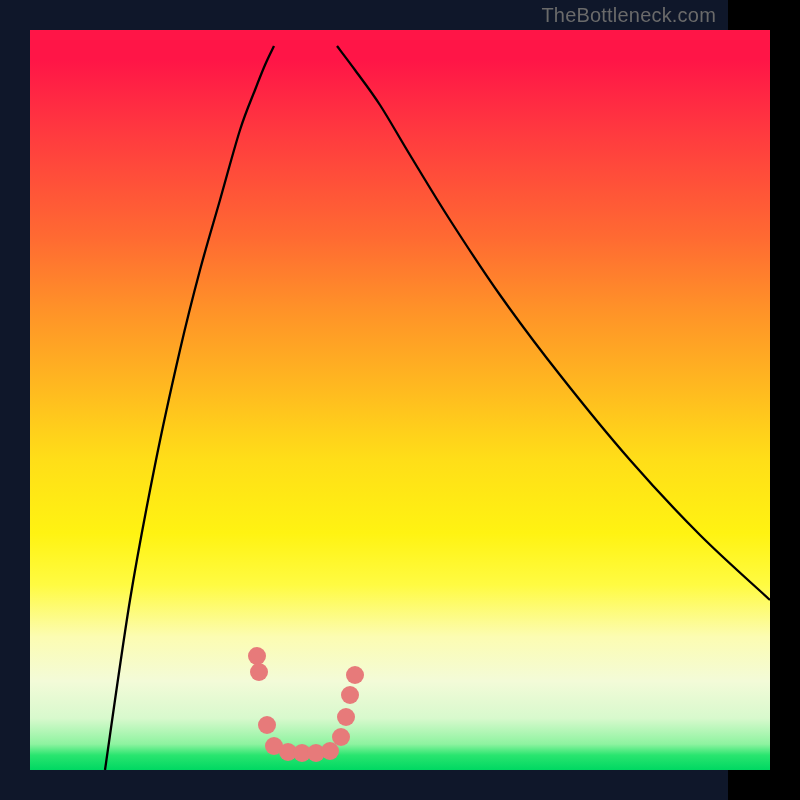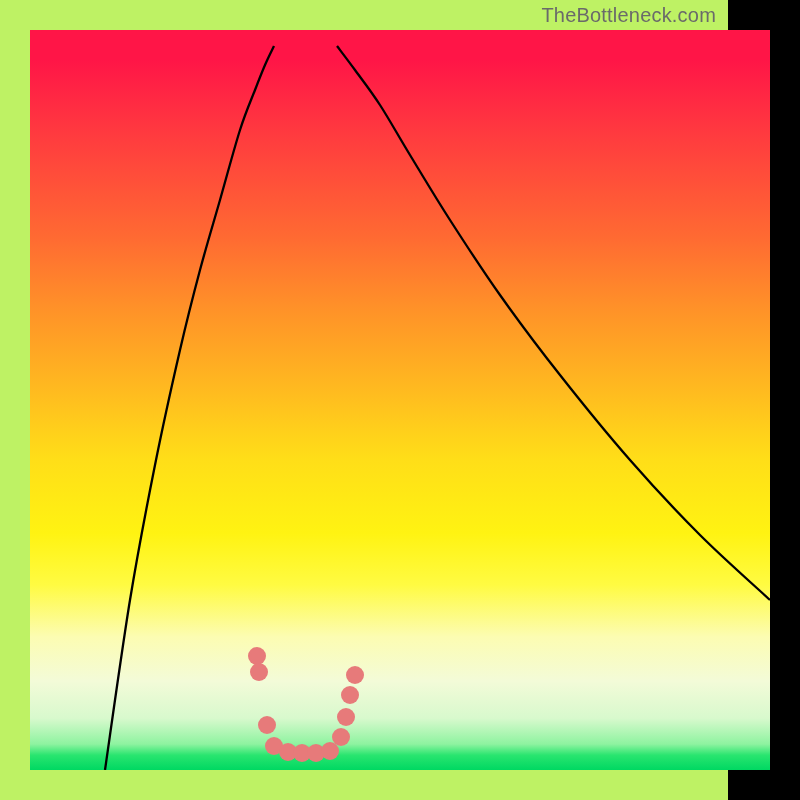--- a/index.html
+++ b/index.html
@@ -8,21 +8,21 @@
     width: 800px;
     height: 800px;
     background: #000;
     font-family: Arial, Helvetica, sans-serif;
     overflow: hidden;
   }
   .stage {
     position: relative;
     width: 728px;
     height: 800px;
-    background: #bef264;
+    background: #0f172a;
   }
   .plot-area {
     position: absolute;
     left: 30px;
     top: 30px;
     width: 740px;
     height: 740px;
     overflow: hidden;
   }
   .gradient-bg {

